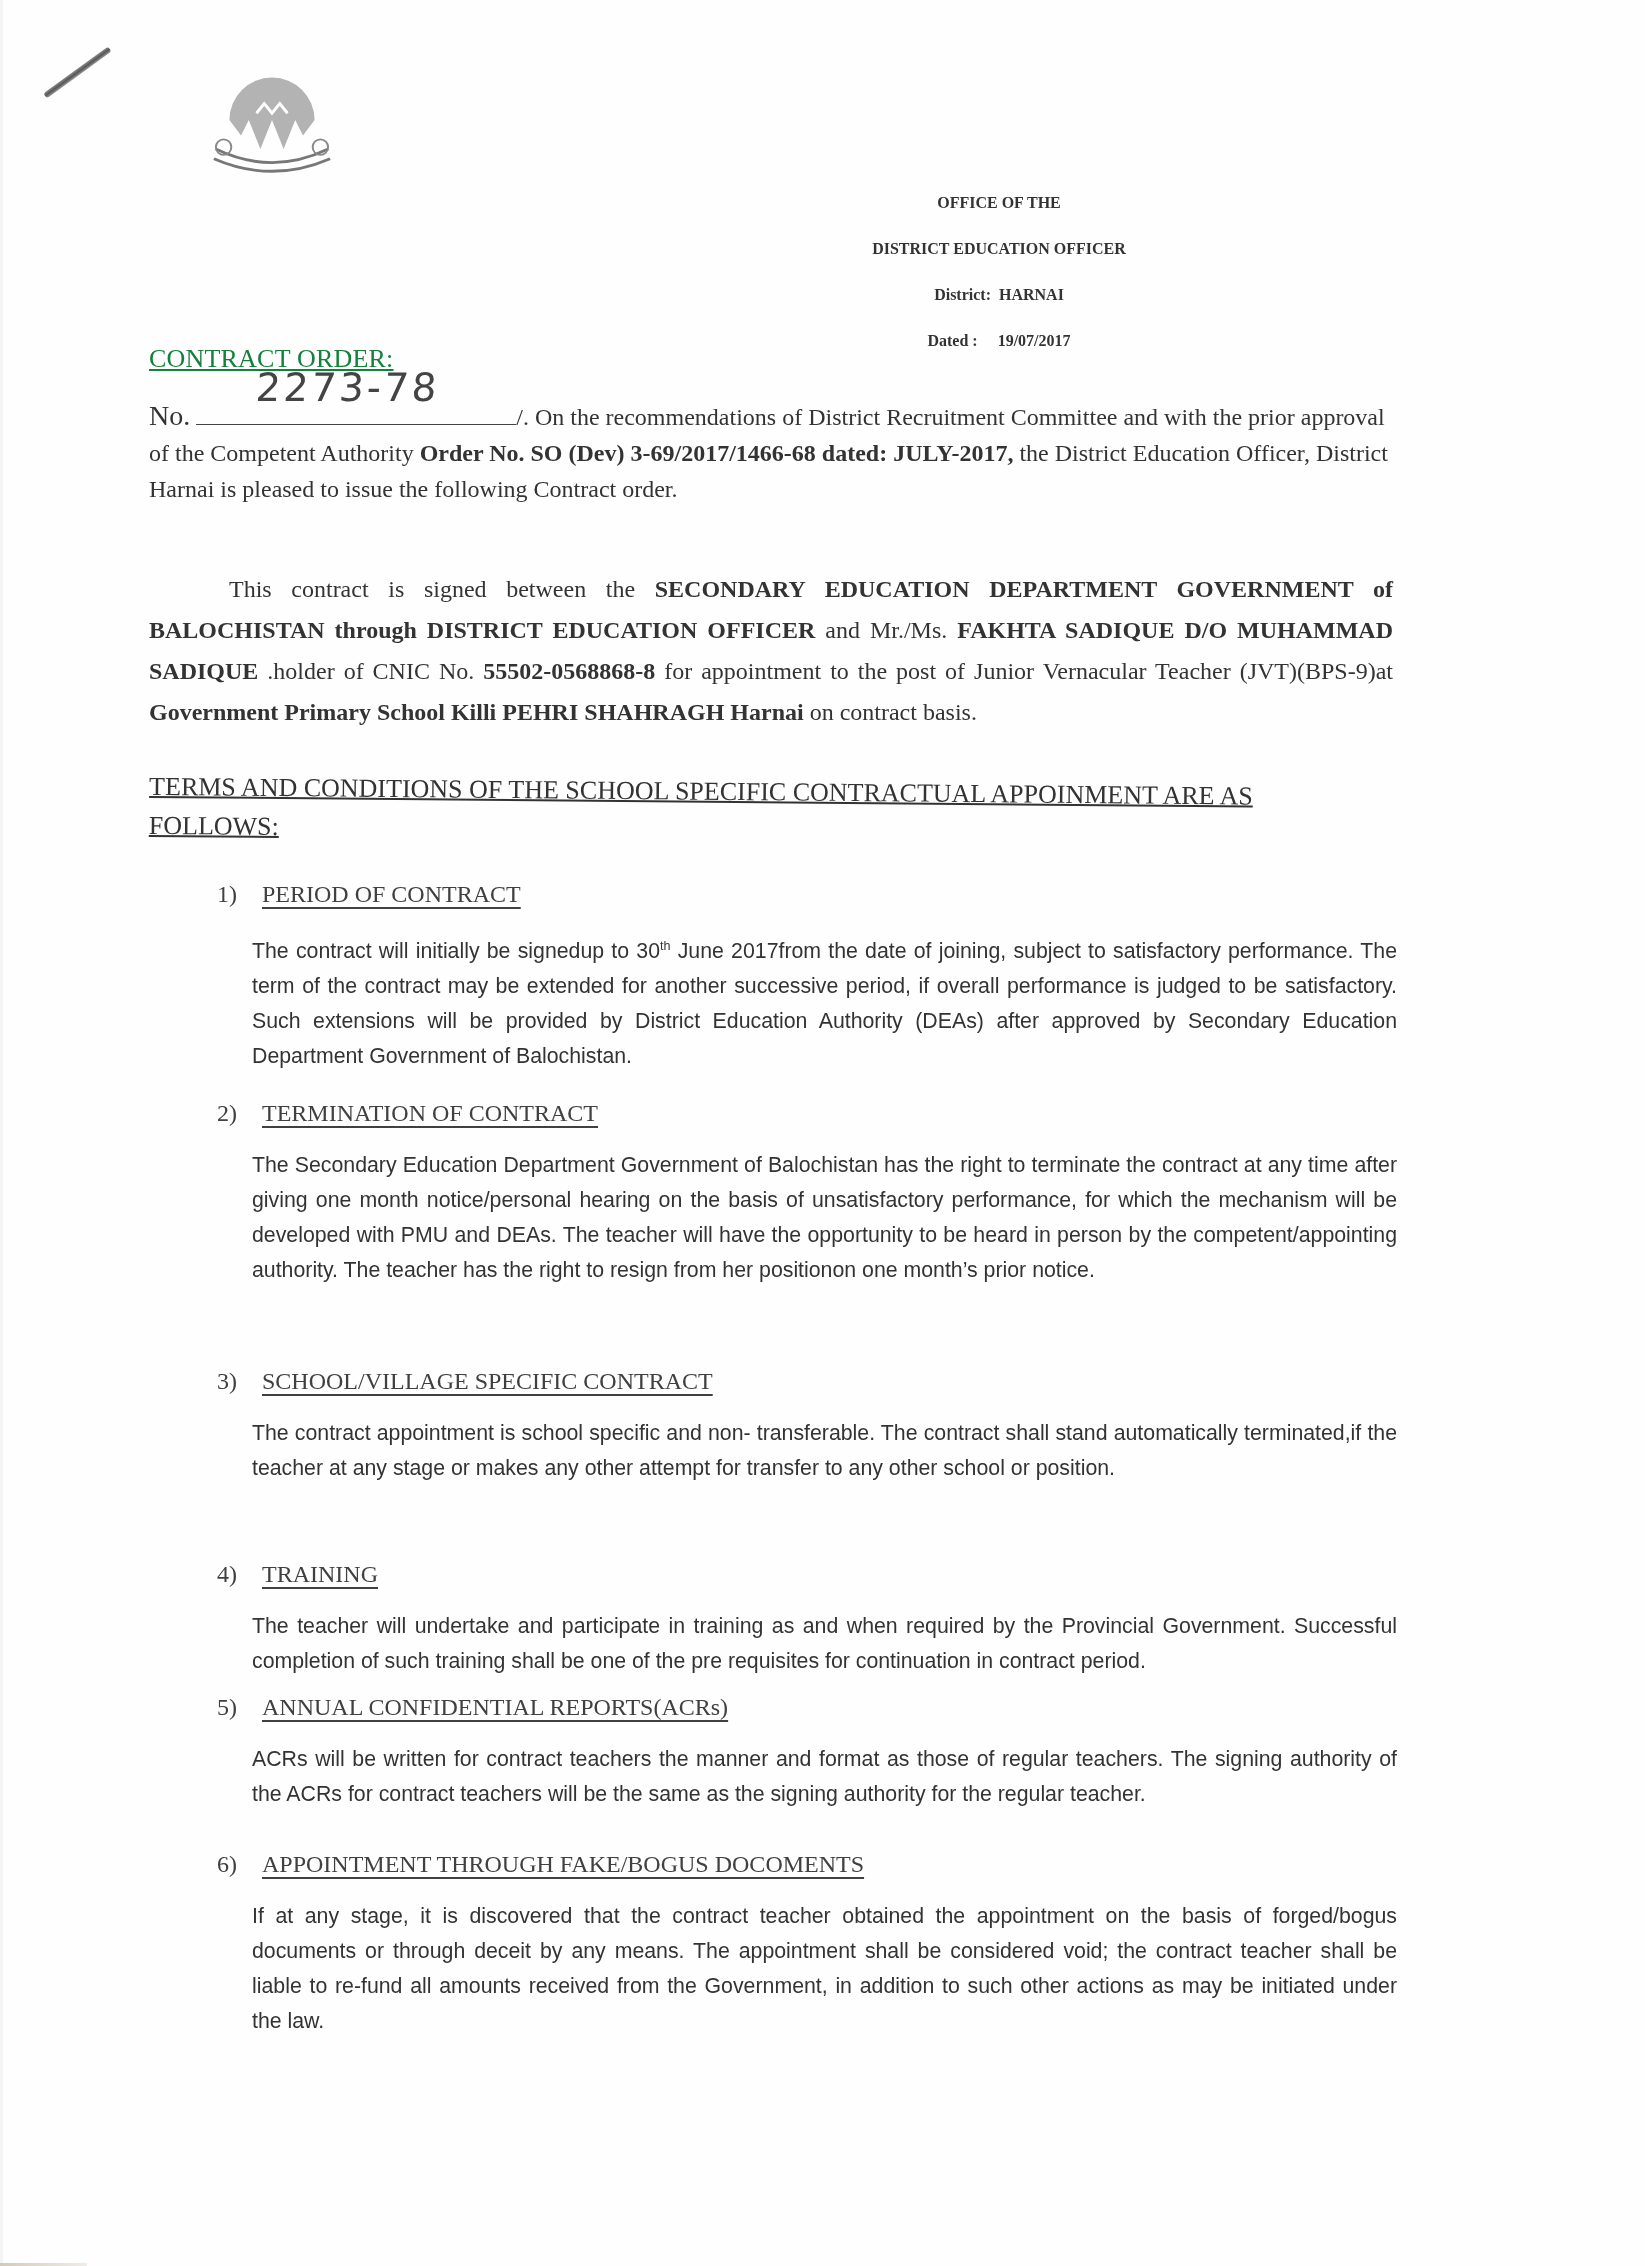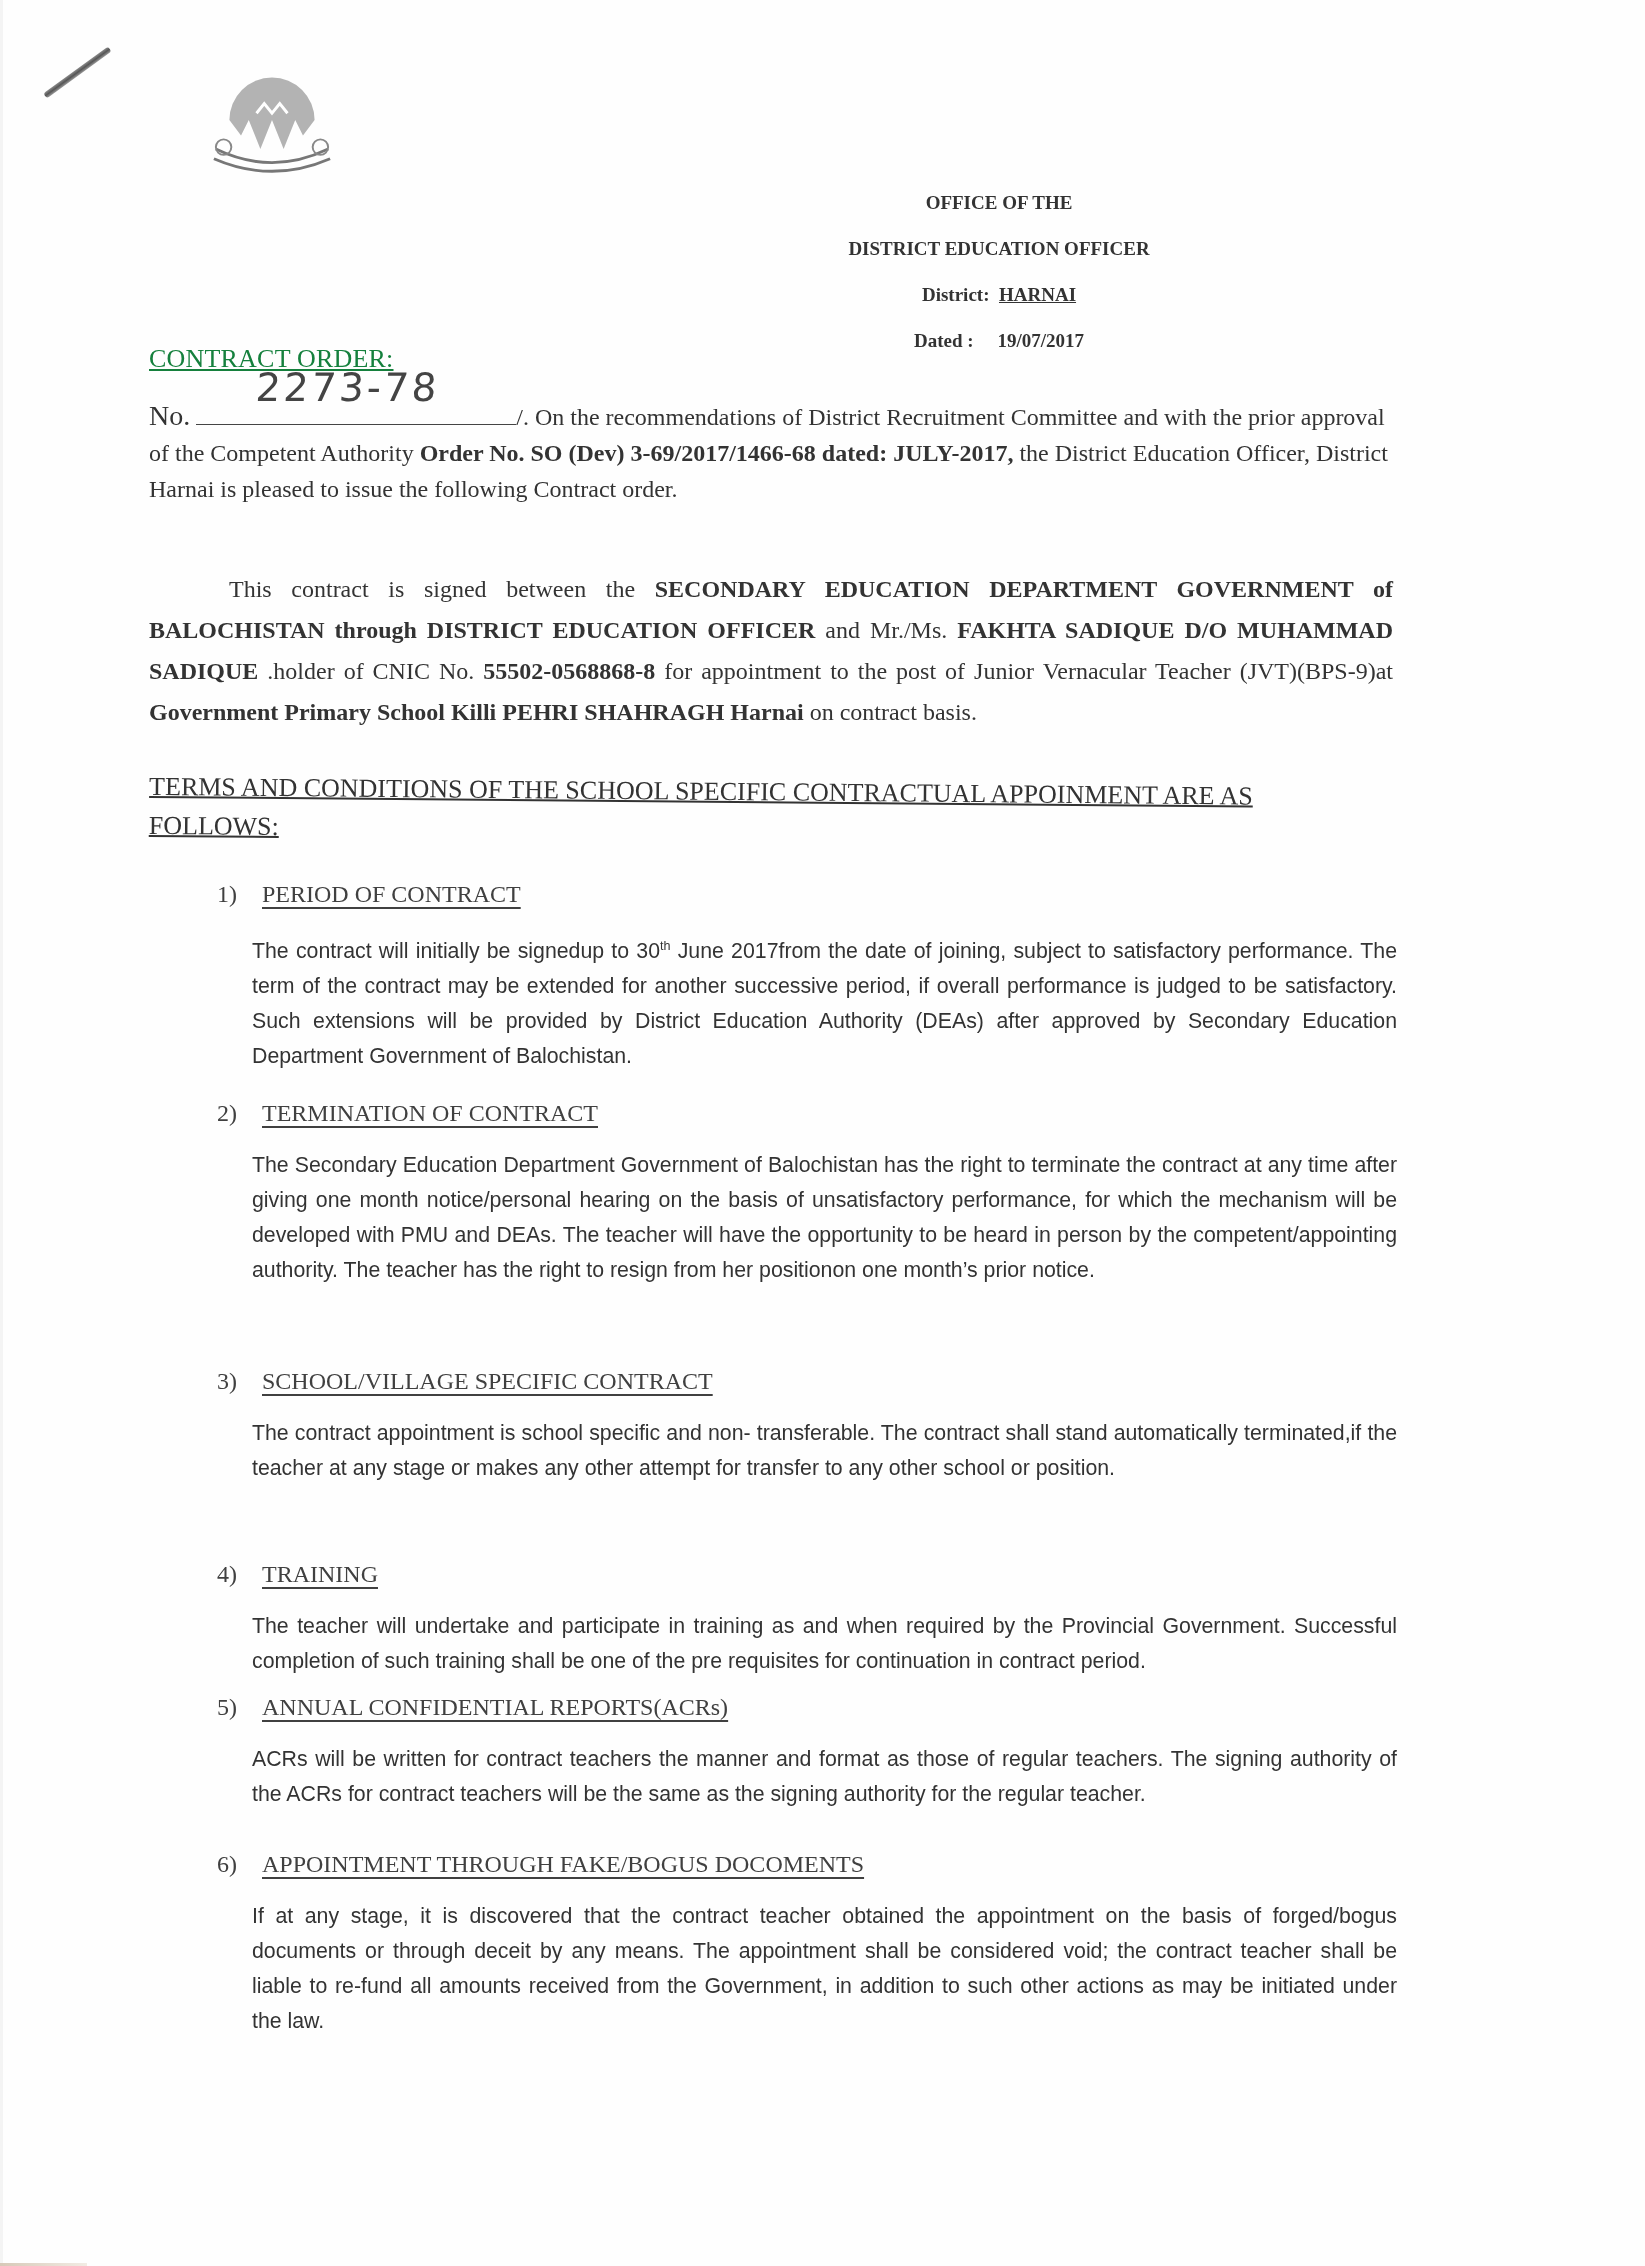--- a/index.html
+++ b/index.html
@@ -4,22 +4,22 @@
   <style>
     html, body { margin: 0; padding: 0; background: #ffffff; }
     body { width: 1646px; height: 2267px; position: relative; overflow: hidden; color: #2b2b2b; }
     .page { position: absolute; left: 0; top: 0; width: 1646px; height: 2267px; background: #fefefe; }
     .serif { font-family: "Liberation Serif", "DejaVu Serif", serif; }
 
     .pin { position: absolute; left: 45px; top: 93px; width: 80px; height: 5.8px; background: linear-gradient(#8a8a8a,#555,#9a9a9a); border-radius: 2.9px; transform: rotate(-36deg); transform-origin: left center; }
 
     .emblem { position: absolute; left: 206px; top: 60px; width: 132px; height: 121px; }
 
-    .header { position: absolute; top: 180px; left: 776px; width: 446px; text-align: center; font-weight: bold; font-size: 19px; color: #333; line-height: 46px; }
-    .header .underline { text-decoration: underline; }
+    .header { position: absolute; top: 180px; left: 776px; width: 446px; text-align: center; font-weight: bold; font-size: 16px; color: #333; line-height: 46px; }
+    .header .underline { }
 
     .contract-order { position: absolute; left: 149px; top: 344px; font-size: 26px; text-decoration: underline; color: #15803d; letter-spacing: 0.2px; }
 
     .intro { position: absolute; left: 149px; top: 398px; width: 1244px; font-size: 24px; line-height: 36px; color: #333; }
     .intro .no-label { font-size: 28px; }
     .intro .no-fill { display: inline-block; width: 320px; border-bottom: 1.9px solid #444; position: relative; height: 25px; vertical-align: baseline; }
     .intro .handwritten { position: absolute; left: 60px; top: -29px; font-family: "DejaVu Sans", sans-serif; font-size: 39px; font-weight: normal; color: #444; letter-spacing: 2.9px; transform: skewX(-4deg); }
     .bold { font-weight: bold; }
 
     .para-contract { position: absolute; left: 149px; top: 569px; width: 1244px; font-size: 24px; line-height: 41px; color: #333; text-align: justify; text-indent: 80px; }

